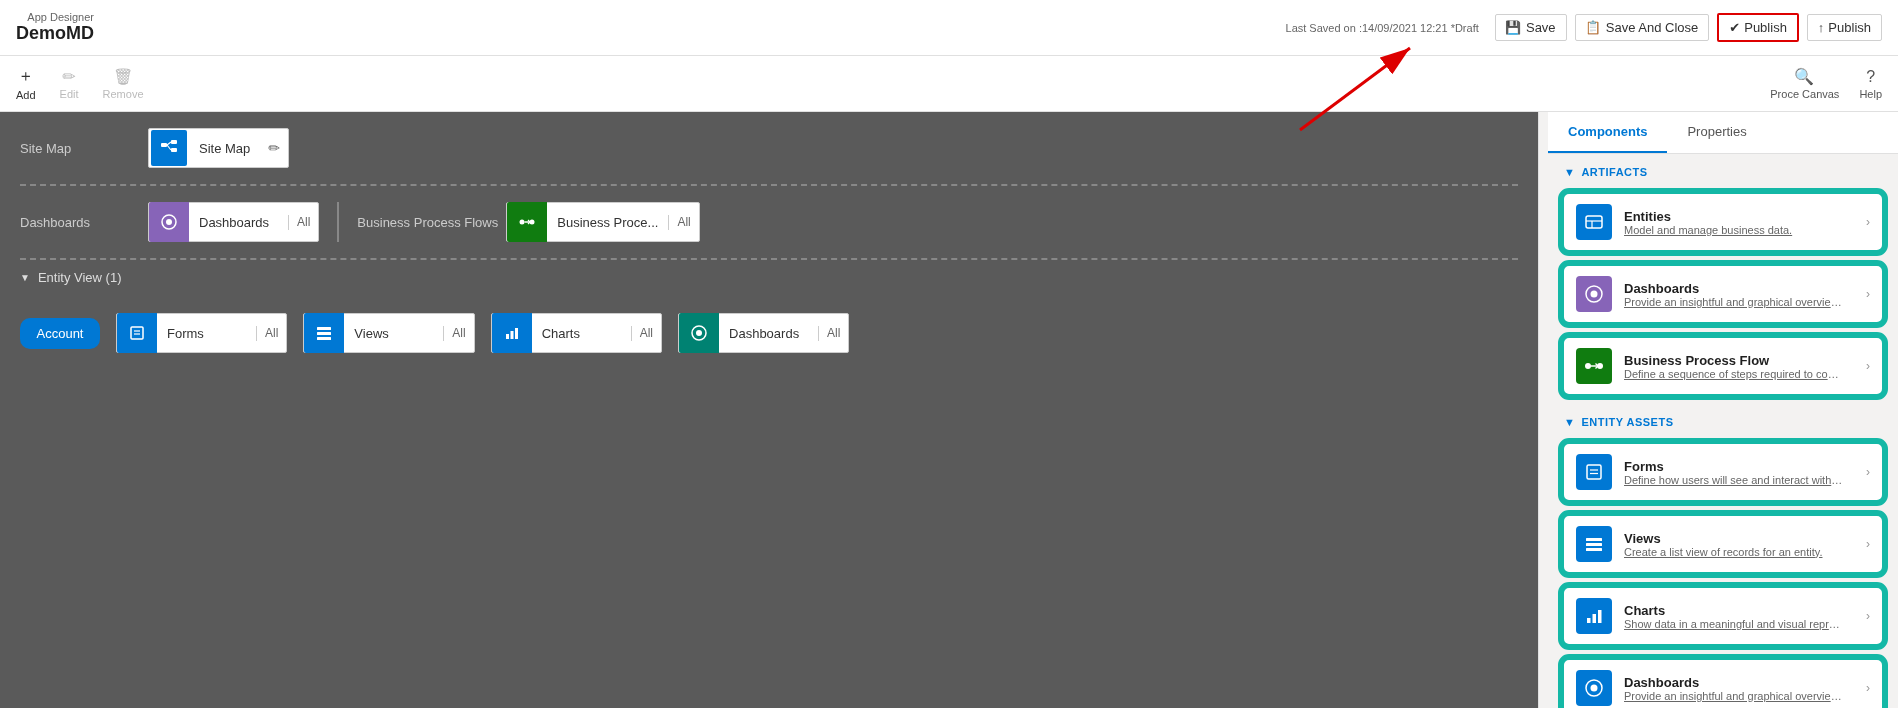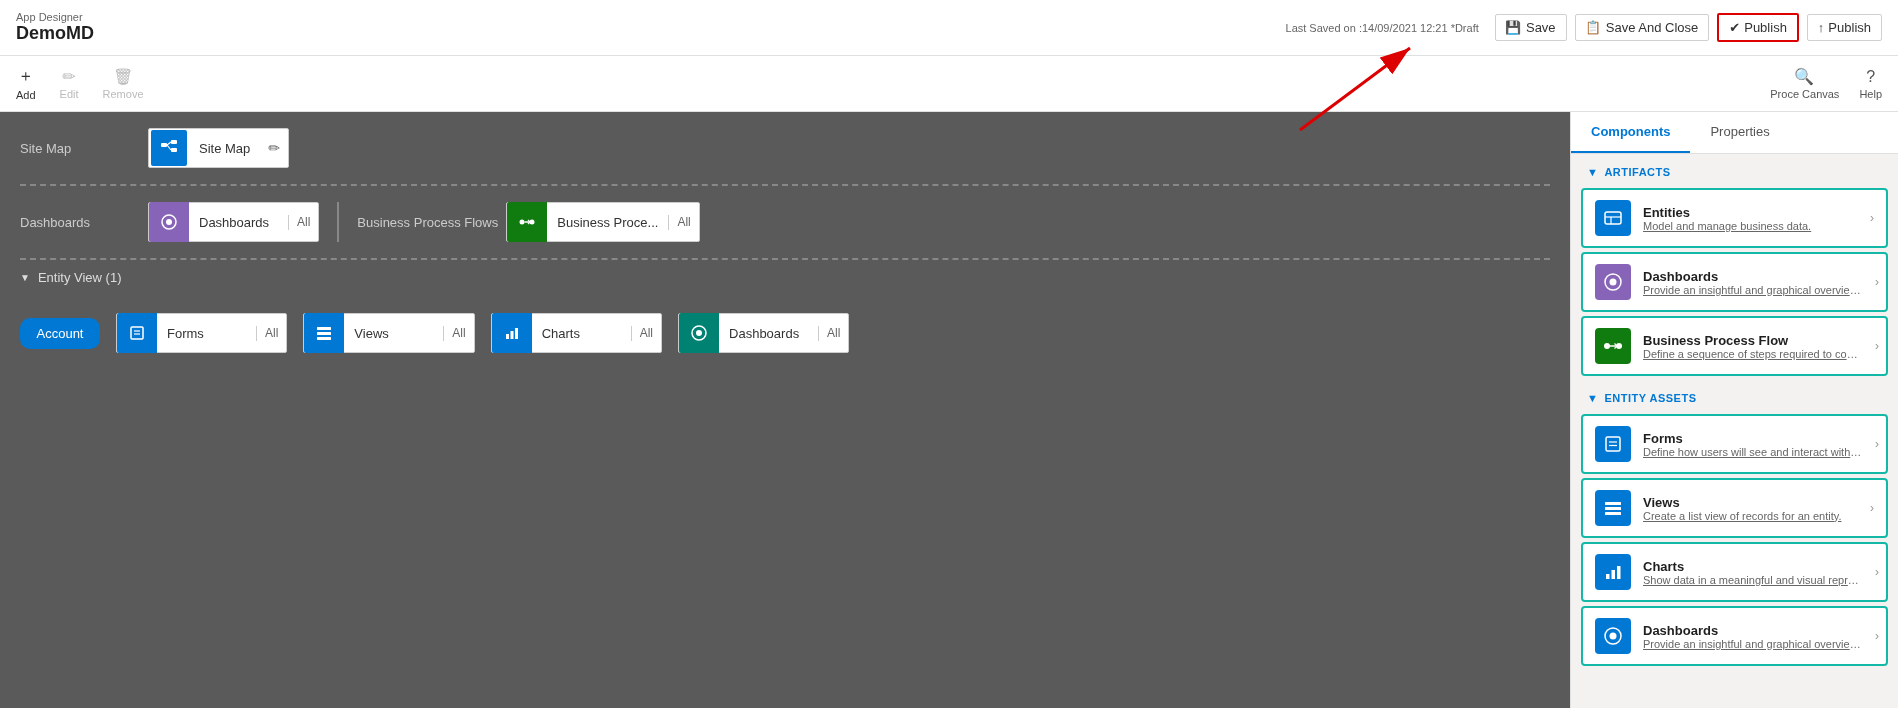--- a/index.html
+++ b/index.html
@@ -9,21 +9,21 @@
     .top-bar {
       height: 56px;
       background: #fff;
       border-bottom: 1px solid #e0e0e0;
       display: flex;
       align-items: center;
       justify-content: space-between;
       padding: 0 16px;
       position: relative;
     }
-    .top-bar-left { display: flex; flex-direction: column; }
+    .top-bar-left { display: flex; flex-direction: column; align-items: flex-end; }
     .app-designer-label { font-size: 11px; color: #666; }
     .app-name { font-size: 18px; font-weight: 600; color: #1f1f1f; }
     .top-bar-right { display: flex; align-items: center; gap: 8px; font-size: 13px; }
     .top-bar-save-info { font-size: 11px; color: #666; margin-right: 8px; }
     .top-btn {
       display: flex; align-items: center; gap: 4px;
       padding: 5px 10px; border: 1px solid #d0d0d0; background: #fff;
       cursor: pointer; border-radius: 2px; font-size: 13px; color: #333;
     }
     .top-btn.validate-btn {
@@ -187,24 +187,25 @@
     }
 
     
     .icon-purple { background: #8764b8; color: #fff; }
     .icon-green { background: #107c10; color: #fff; }
     .icon-blue { background: #0078d4; color: #fff; }
     .icon-teal { background: #008272; color: #fff; }
 
     
     .right-panel {
-      width: 328px;
+      width: 360px;
       background: #f3f2f1;
       border-left: 1px solid #e0e0e0;
       overflow-y: auto;
+      padding-left: 9px;
     }
     .panel-tabs {
       display: flex;
       background: #fff;
       border-bottom: 1px solid #e0e0e0;
     }
     .panel-tab {
       padding: 12px 20px;
       font-size: 13px;
       cursor: pointer;
@@ -225,22 +226,22 @@
       font-size: 11px;
       font-weight: 600;
       color: #0078d4;
       text-transform: uppercase;
       letter-spacing: 0.5px;
     }
 
     .panel-item {
       background: #fff;
       margin: 4px 10px;
-      border: 2px solid #14b8a6;
-      border-radius: 4px;
+      border: 6px solid #14b8a6;
+      border-radius: 11px;
       display: flex;
       align-items: center;
       padding: 10px 12px;
       cursor: pointer;
       gap: 12px;
     }
     .panel-item .pi-icon {
       width: 36px; height: 36px;
       border-radius: 4px;
       display: flex; align-items: center; justify-content: center;

